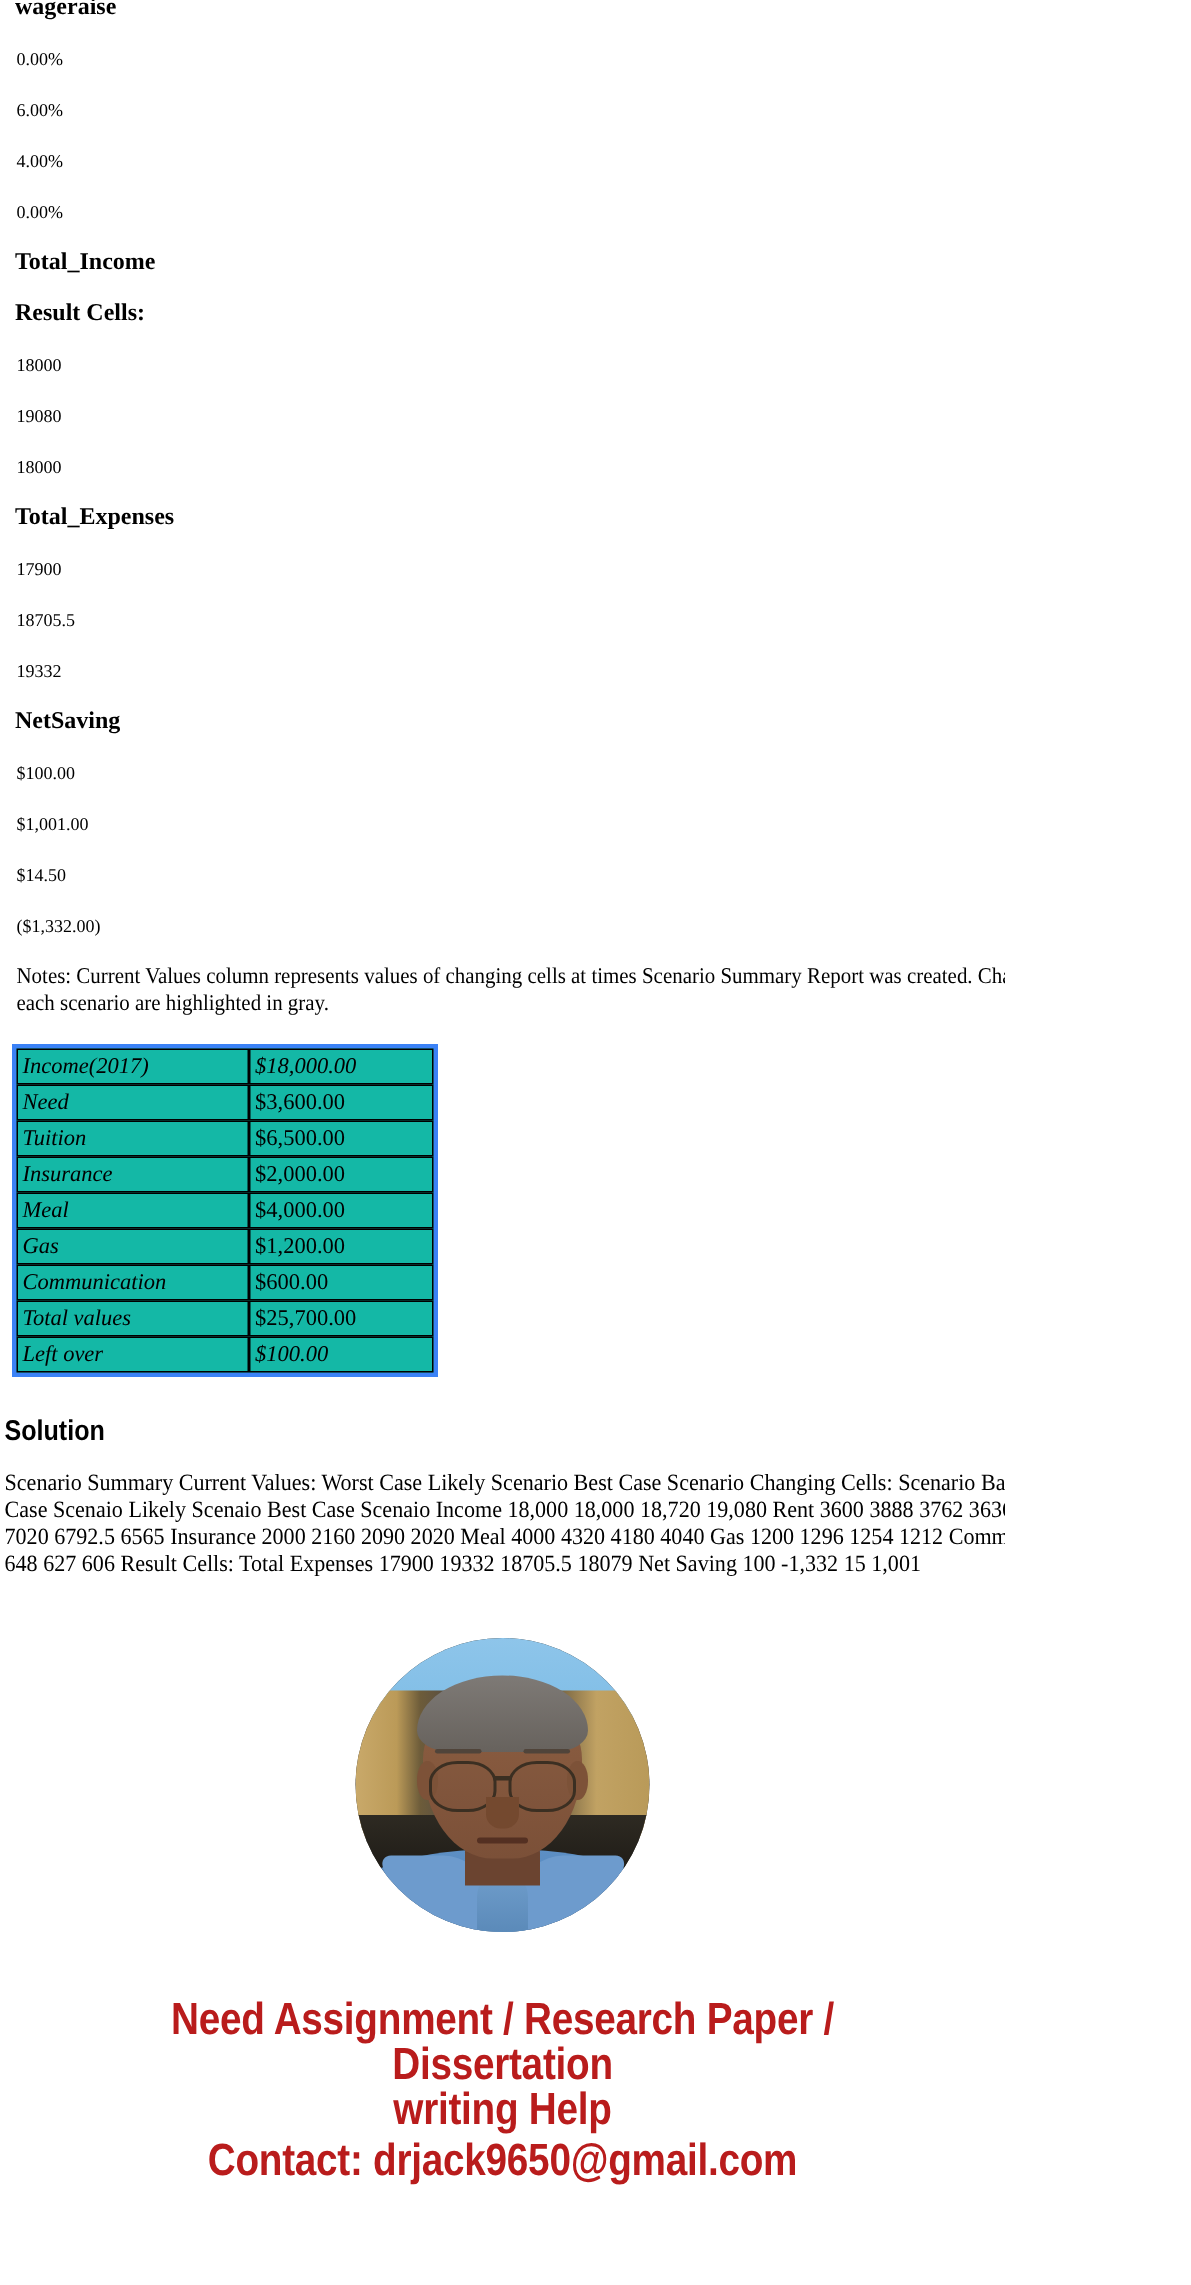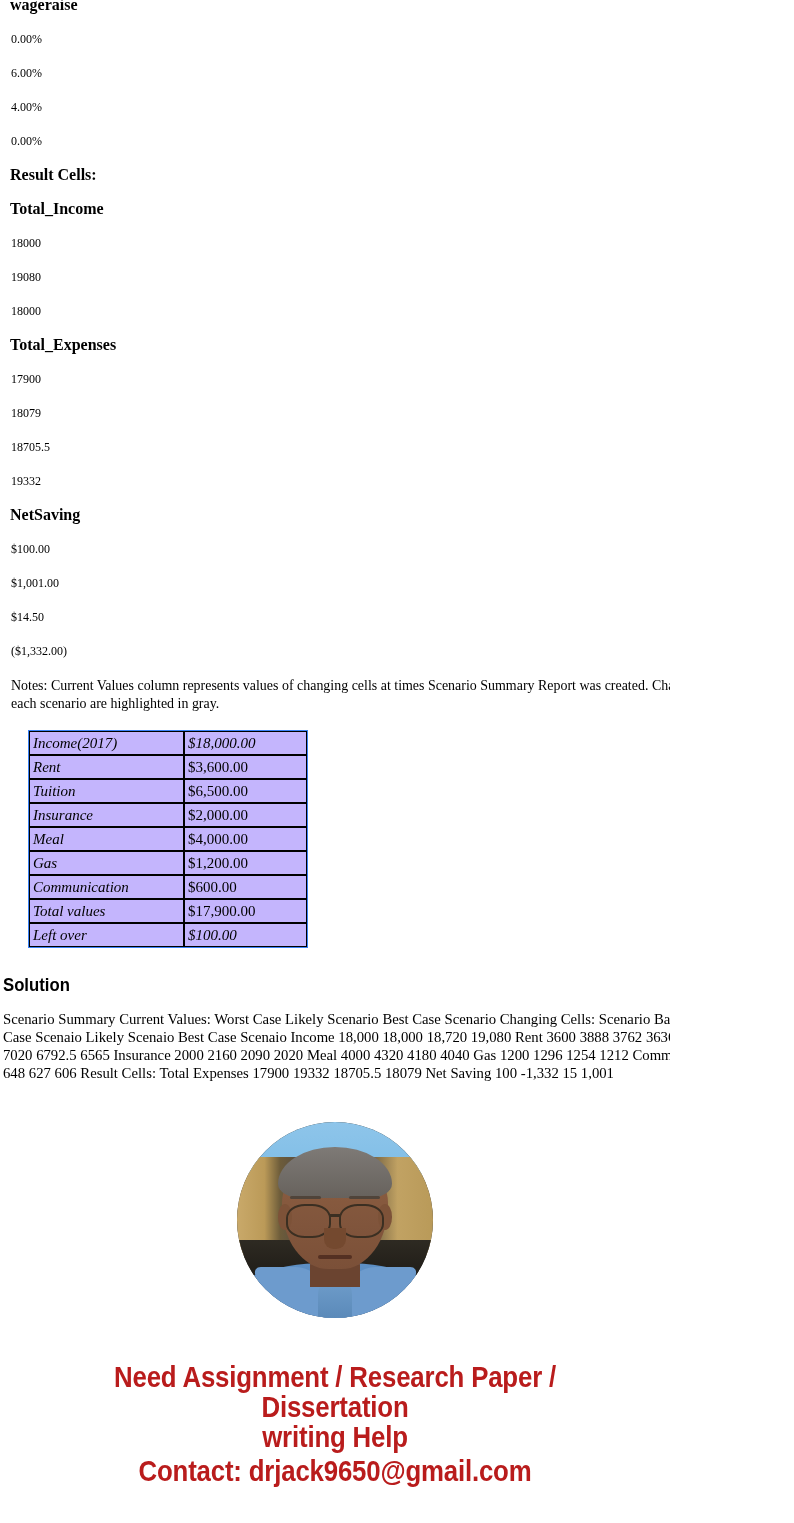--- a/index.html
+++ b/index.html
@@ -60,25 +60,24 @@
     width: 806px;
   }
 
   
   .budget-table-wrap {
     margin: 18px 0 0 8px;
   }
   table.budget {
     border-collapse: separate;
     border-spacing: 0;
-    border: 1px solid #3b82f6;
-    background: #c4b5fd;
+    border: 3px solid #3b82f6;
+    background: #14b8a6;
     table-layout: fixed;
     width: 268px;
-    margin-left: 20px;
   }
   table.budget td {
     border: 1px solid #000;
     font-family: "Liberation Serif", "DejaVu Serif", serif;
     font-style: italic;
     font-size: 15px;
     line-height: 16px;
     padding: 2px 2px 2px 3px;
     height: 18px;
     vertical-align: middle;
@@ -234,51 +233,50 @@
 <div class="page">
 
   <section class="summary-block">
 
     <div class="sum-head first">wageraise</div>
     <div class="sum-val gap-val">0.00%</div>
     <div class="sum-val gap-val">6.00%</div>
     <div class="sum-val gap-val">4.00%</div>
     <div class="sum-val gap-val">0.00%</div>
 
+    <div class="sum-head gap-head">Total_Income</div>
+
     <div class="sum-head gap-head">Result Cells:</div>
-
-    <div class="sum-head gap-head">Total_Income</div>
     <div class="sum-val gap-val">18000</div>
     <div class="sum-val gap-val">19080</div>
     <div class="sum-val gap-val">18000</div>
 
     <div class="sum-head gap-head">Total_Expenses</div>
     <div class="sum-val gap-val">17900</div>
-    <div class="sum-val gap-val">18079</div>
     <div class="sum-val gap-val">18705.5</div>
     <div class="sum-val gap-val">19332</div>
 
     <div class="sum-head gap-head">NetSaving</div>
     <div class="sum-val gap-val">$100.00</div>
     <div class="sum-val gap-val">$1,001.00</div>
     <div class="sum-val gap-val">$14.50</div>
     <div class="sum-val gap-val">($1,332.00)</div>
 
     <p class="notes">Notes: Current Values column represents values of changing cells at times Scenario Summary Report was created. Changing cells for each scenario are highlighted in gray.</p>
   </section>
 
   <div class="budget-table-wrap">
     <table class="budget">
       <tbody>
         <tr>
           <td class="label">Income(2017)</td>
           <td class="value">$18,000.00</td>
         </tr>
         <tr>
-          <td class="label">Rent</td>
+          <td class="label">Need</td>
           <td class="value upright">$3,600.00</td>
         </tr>
         <tr>
           <td class="label">Tuition</td>
           <td class="value upright">$6,500.00</td>
         </tr>
         <tr>
           <td class="label">Insurance</td>
           <td class="value upright">$2,000.00</td>
         </tr>
@@ -289,21 +287,21 @@
         <tr>
           <td class="label">Gas</td>
           <td class="value upright">$1,200.00</td>
         </tr>
         <tr>
           <td class="label">Communication</td>
           <td class="value upright">$600.00</td>
         </tr>
         <tr>
           <td class="label">Total values</td>
-          <td class="value upright">$17,900.00</td>
+          <td class="value upright">$25,700.00</td>
         </tr>
         <tr>
           <td class="label">Left over</td>
           <td class="value">$100.00</td>
         </tr>
       </tbody>
     </table>
   </div>
 
   <h2 class="solution-head">Solution</h2>

